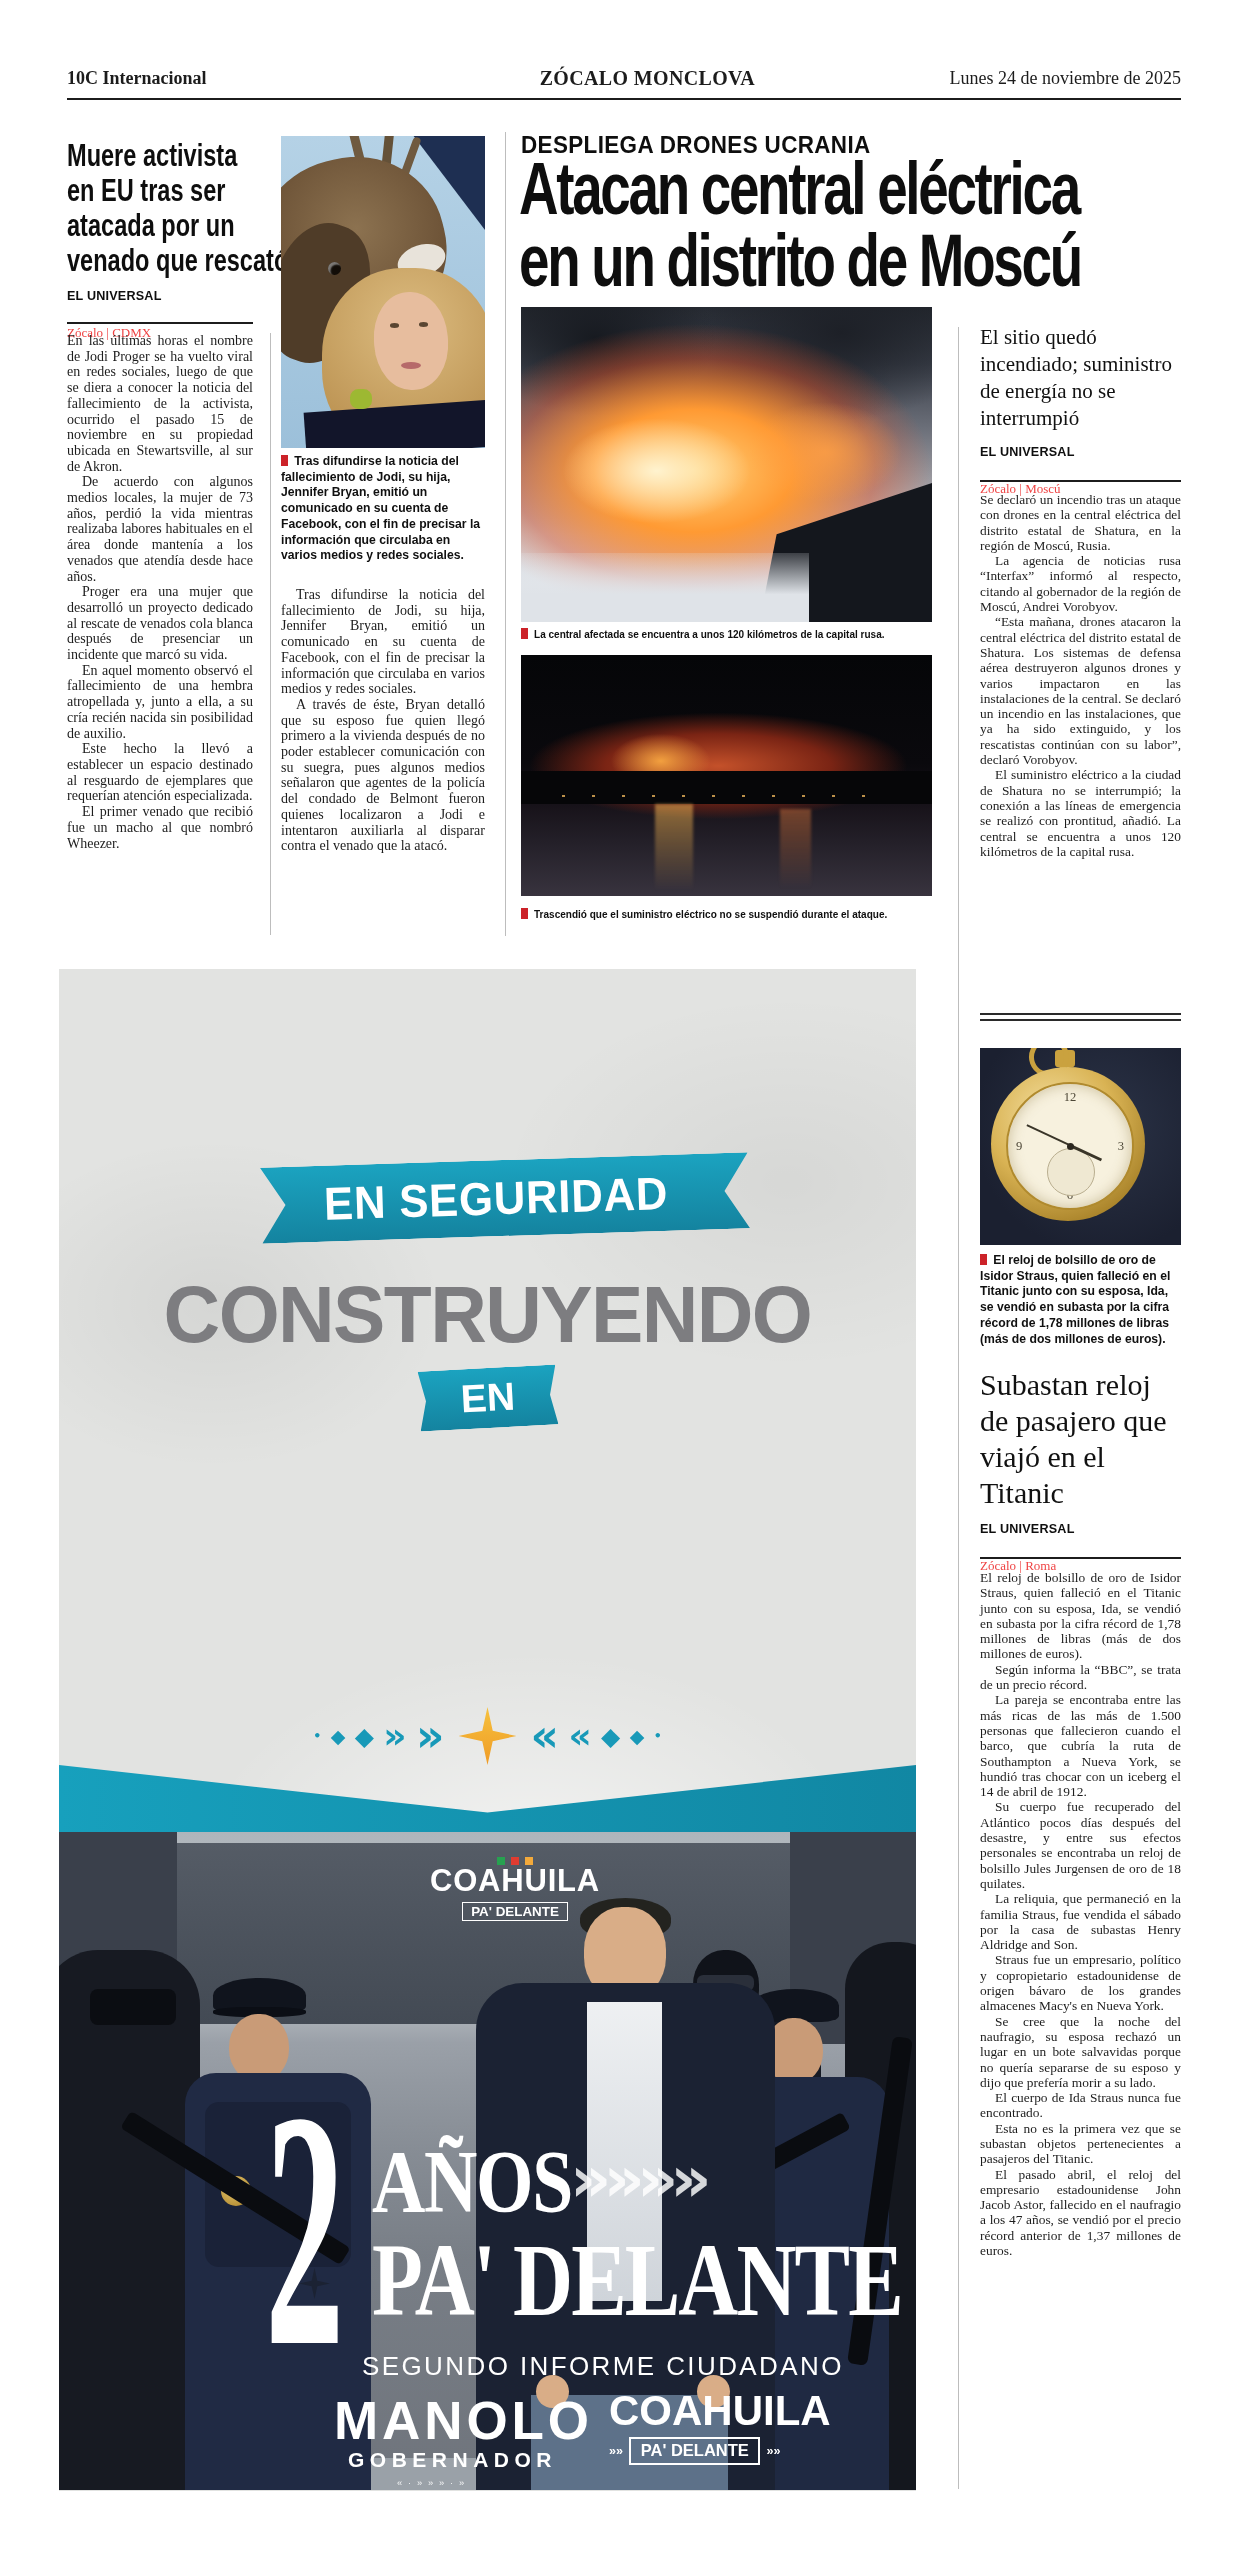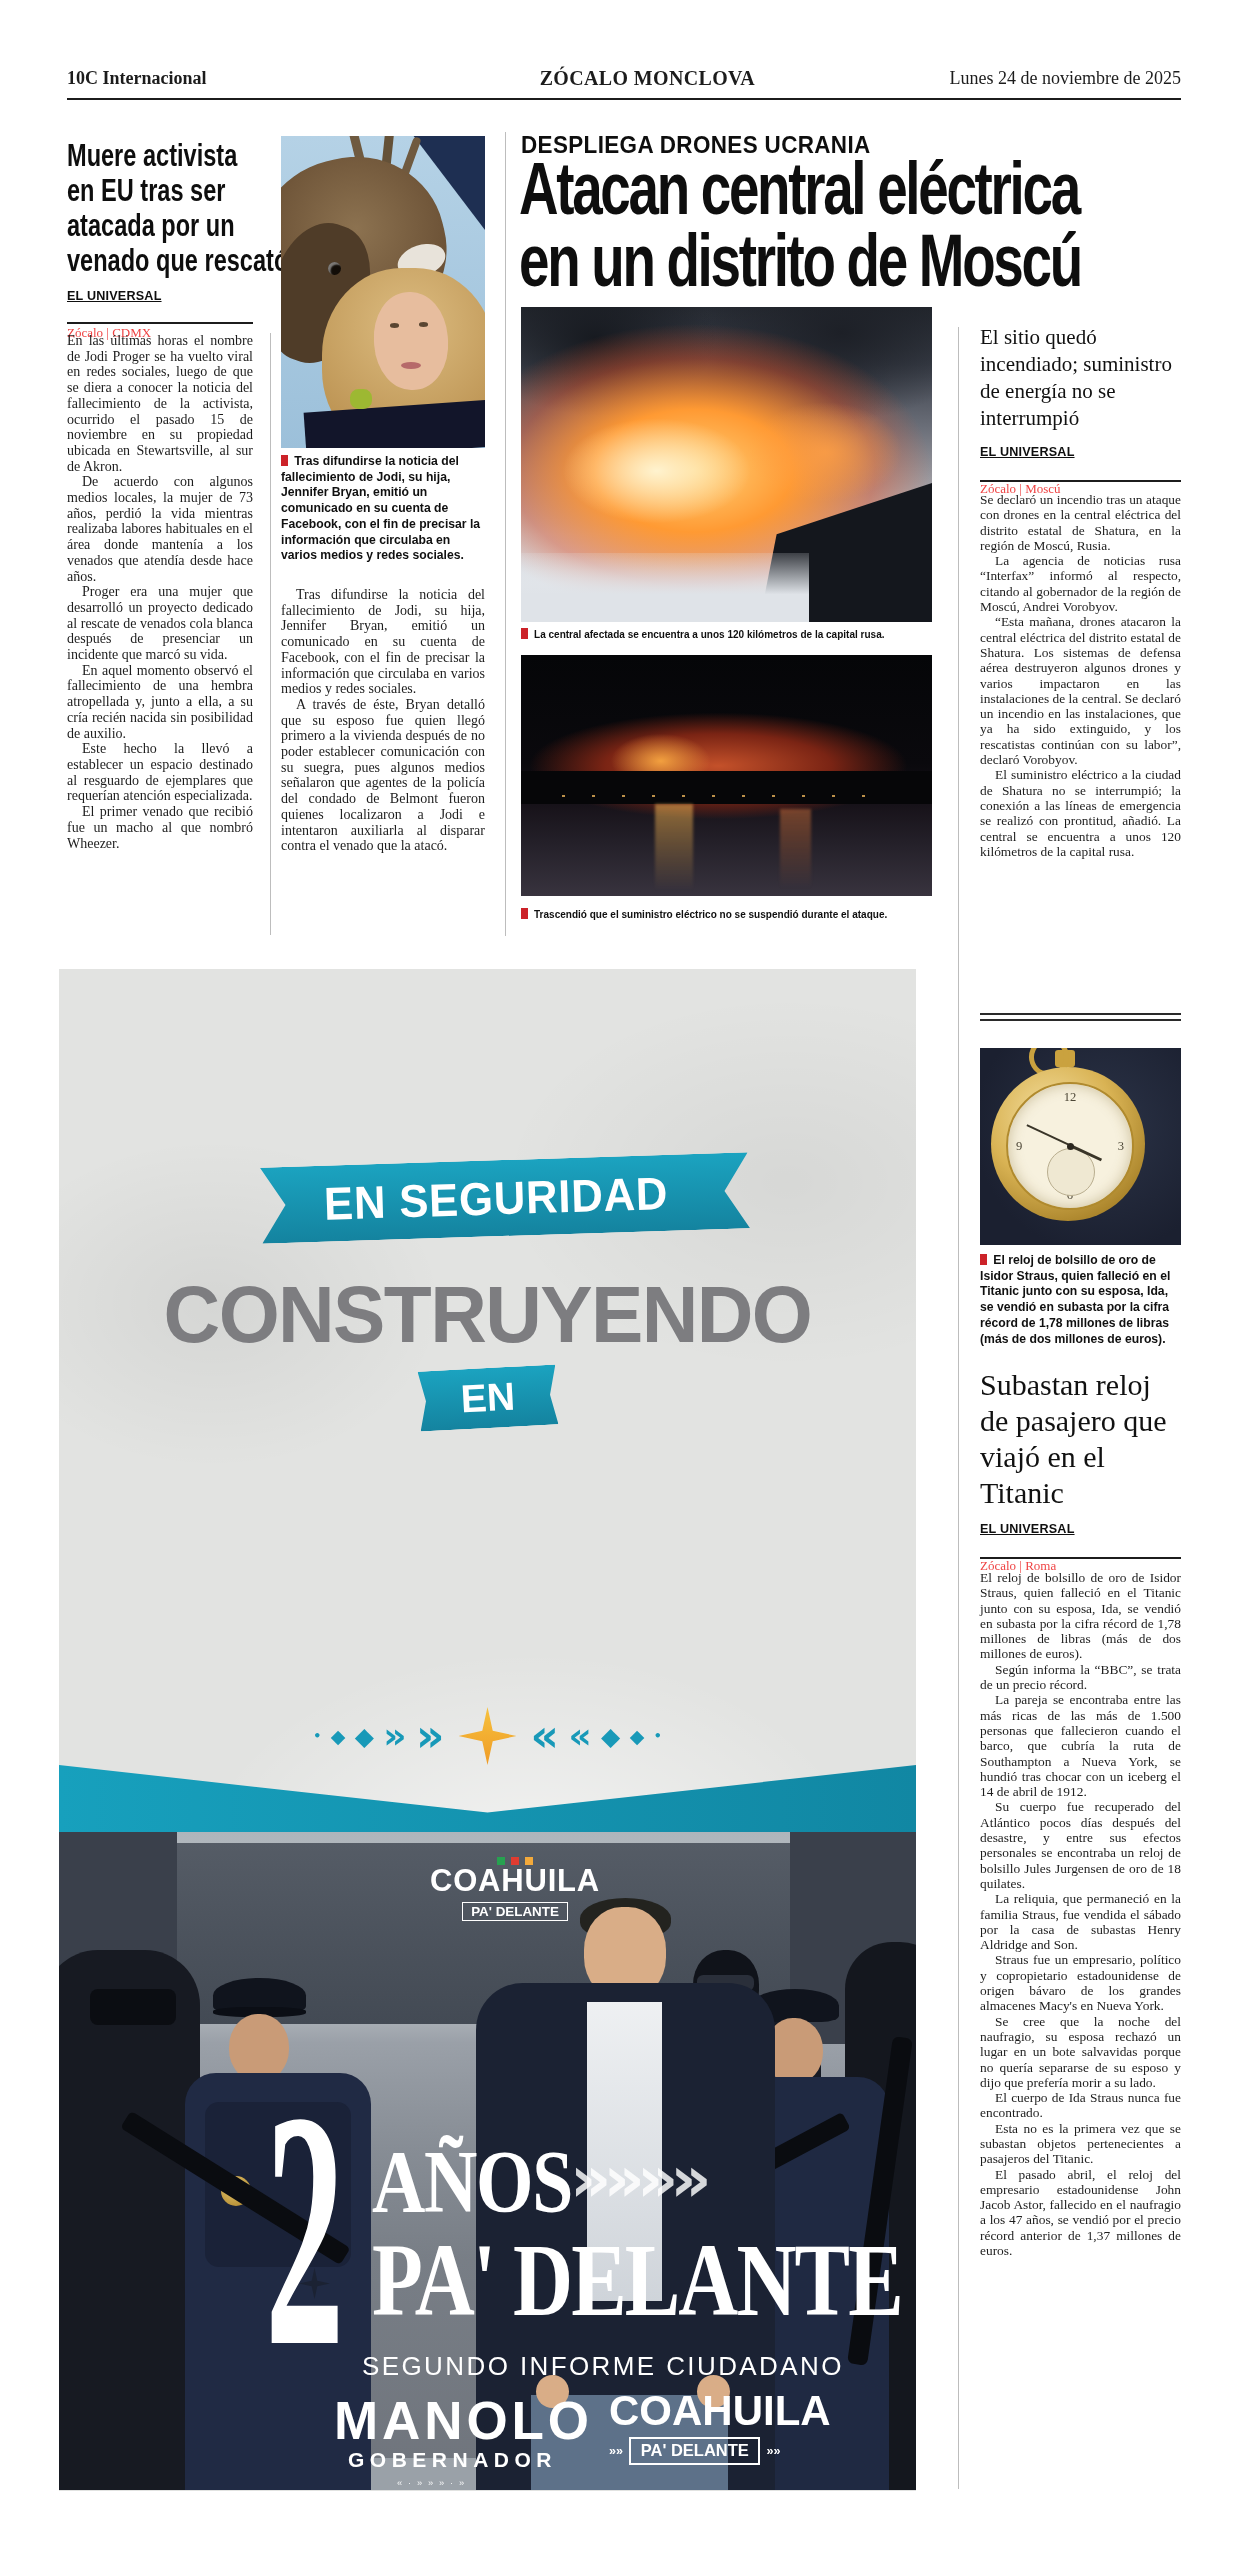--- a/index.html
+++ b/index.html
@@ -6,21 +6,21 @@
   #page{position:relative;width:1248px;height:2576px;background:#ffffff;font-family:"Liberation Serif",serif;color:#1c1c1c;overflow:hidden;margin:0 auto;}
   .abs{position:absolute;}
   .sans{font-family:"Liberation Sans",sans-serif;}
   .cx{display:inline-block;white-space:nowrap;transform-origin:0 50%;}
   .hlline{font-family:"Liberation Sans",sans-serif;font-weight:bold;color:#0e0e0e;}
   .body-txt{text-align:justify;color:#1d1d1d;hyphens:auto;}
   .body-txt p{margin:0;}
   .body-txt p + p{text-indent:15px;}
   .body-a{font-size:14px;line-height:15.7px;}
   .body-b{font-size:13.4px;line-height:15.3px;}
-  .byline-src{font-family:"Liberation Sans",sans-serif;font-weight:bold;font-size:12.6px;color:#0f0f0f;letter-spacing:0.2px;text-decoration:underline;}
+  .byline-src{font-family:"Liberation Sans",sans-serif;font-weight:bold;font-size:12.6px;color:#0f0f0f;letter-spacing:0.2px;}
   .byline-loc{font-size:13px;color:#ef4444;margin-top:21px;}
   .rule{background:#1c1c1c;}
   .vrule{background:#bdbdbd;width:0.8px;}
   .cap{font-family:"Liberation Sans",sans-serif;font-weight:bold;color:#101010;}
   .redsq{display:inline-block;width:7px;height:11px;background:#cc2229;margin-right:6.3px;vertical-align:-0.8px;}
   .photo{overflow:hidden;}
   .spark{clip-path:polygon(50% 0%,59% 41%,100% 50%,59% 59%,50% 100%,41% 59%,0% 50%,41% 41%);}
   .ribbon{background:linear-gradient(180deg,#1ba3c0,#14839f);clip-path:polygon(0 0,100% 0,95% 50%,100% 100%,0 100%,5% 50%);display:flex;align-items:center;justify-content:center;color:#fff;font-family:"Liberation Sans",sans-serif;font-weight:bold;}
   .deco-glyph{font-family:"DejaVu Sans",sans-serif;font-weight:bold;color:#1899b8;line-height:1;}
   .ovtxt{color:#fff;}

